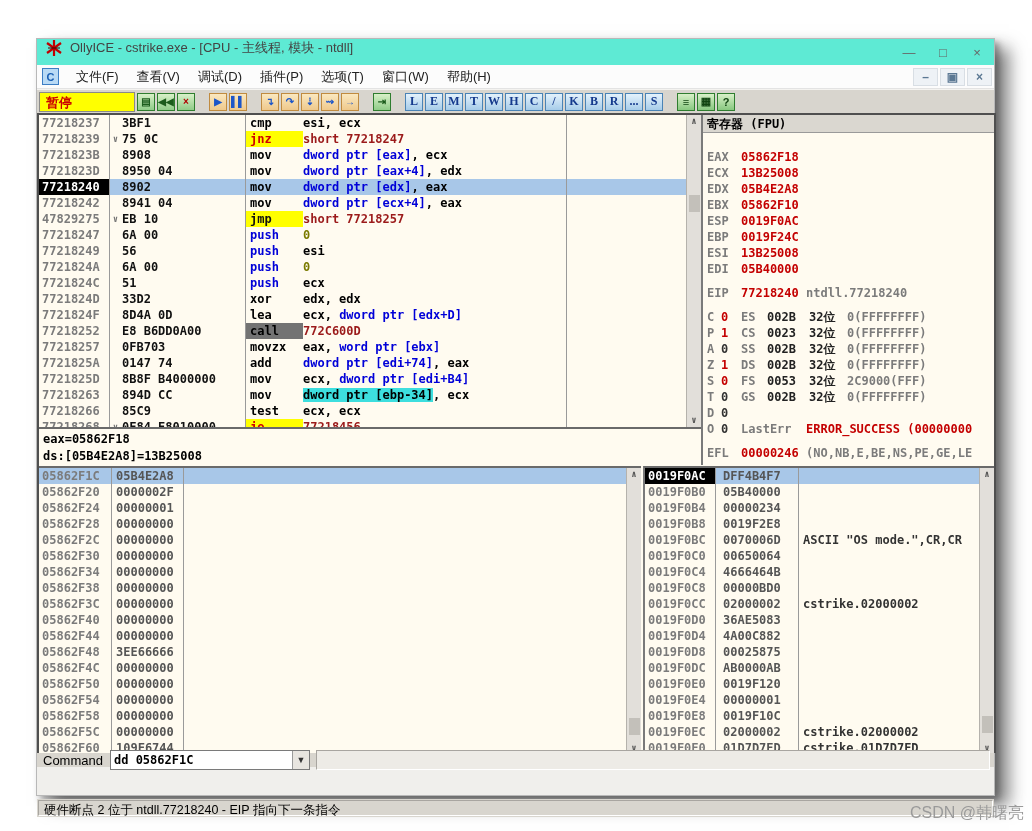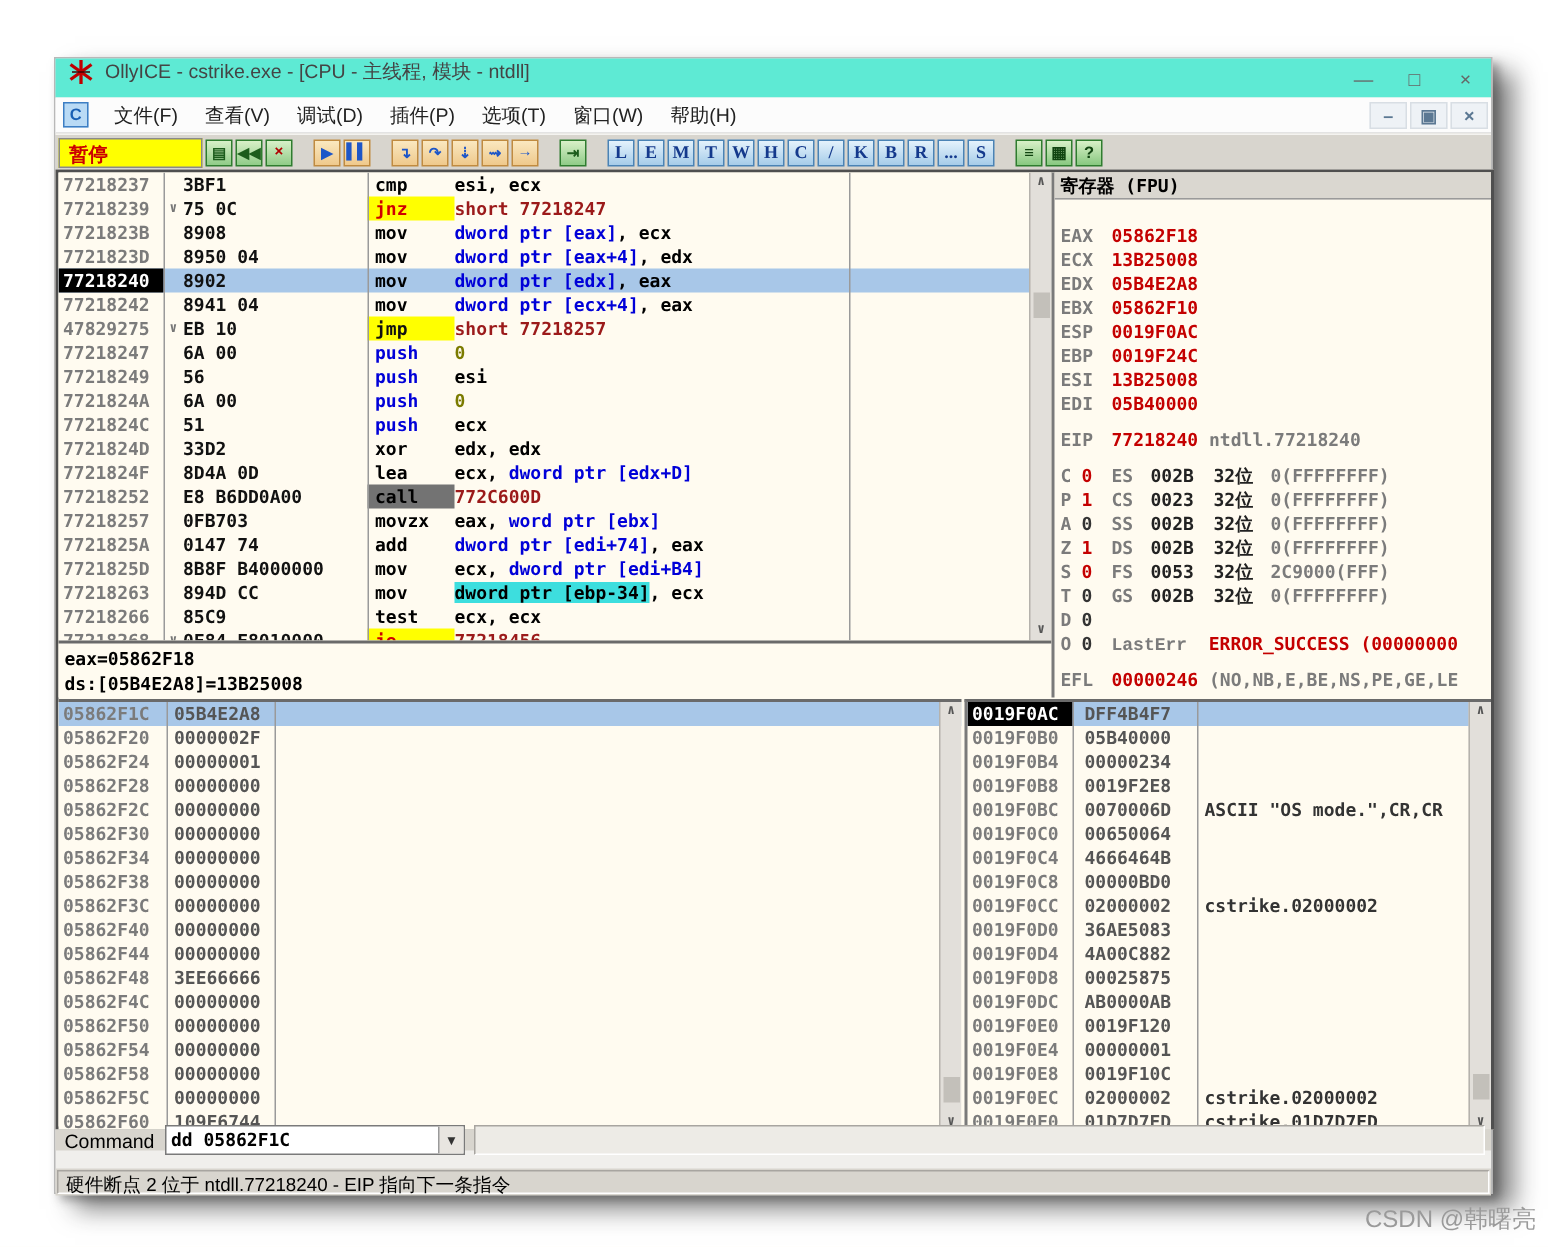--- a/index.html
+++ b/index.html
@@ -83,21 +83,21 @@
   .rname { display:inline-block; width:34px; color:#7b7b7b; }
   .rval { color:#c40000; }
   .rmod { color:#7b7b7b; }
   .fletter { display:inline-block; width:14px; color:#7b7b7b; }
   .fval { display:inline-block; width:20px; color:#333; }
   .fval.chg { color:#c40000; }
   .fseg { display:inline-block; width:26px; color:#7b7b7b; }
   .fsegv { display:inline-block; width:42px; color:#222; }
   .fmode { display:inline-block; width:38px; color:#222; }
   .frange { color:#7b7b7b; }
-  .lasterr-label { color:#7b7b7b;font-family:Liberation Mono, monospace; }
+  .lasterr-label { color:#7b7b7b; }
   .lasterr-val { color:#c40000; }
   .st0 { color:#555; }
 
   #dump { position:absolute; left:0; top:351px; width:602px; height:287px;
     border-top:2px solid #6a6a6a; background:#FFFBF0; overflow:hidden; }
   #stack { position:absolute; left:604px; top:351px; width:351px; height:287px;
     border-top:2px solid #6a6a6a; border-left:2px solid #7a7a7a; background:#FFFBF0; overflow:hidden; }
   .mrow { display:flex; height:16px; line-height:16px; font-size:12px; white-space:pre; }
   .mrow.sel { background:#A8C7E8; }
   .m-addr { width:72px; padding-left:3px; color:#7b7b7b; }
@@ -118,21 +118,21 @@
     display:flex; align-items:center; }
   #cmd-label { font-size:13px; color:#000; padding:0 7px 0 6px; }
   #cmd-combo { width:200px; height:20px; background:#fff; border:1px solid #7a7a7a;
     display:flex; align-items:center; }
   #cmd-value { flex:1; font-size:12px; padding-left:3px; color:#000; }
   #cmd-drop { width:17px; height:18px; background:#e8e5e0; border-left:1px solid #9a9a9a;
     text-align:center; font-size:9px; color:#333; line-height:18px; }
   #cmd-rest { flex:1; height:20px; margin:0 4px 0 6px; background:#edebe6;
     border:1px solid #a8a5a0; border-right-color:#fff; border-bottom-color:#fff; }
 
-  #statusbar { position:absolute; left:0; top:740px; width:100%; height:18px; background:#d8d5ce; }
+  #statusbar { position:absolute; left:0; top:760px; width:100%; height:18px; background:#d8d5ce; }
   #status-inner { position:absolute; left:1px; right:1px; top:1px; bottom:1px;
     border:1px solid #a8a5a0; border-right-color:#fff; border-bottom-color:#fff;
     font-size:12.5px; color:#000; padding:1px 0 0 5px; }
 
   #watermark { position:absolute; right:8px; top:803px; font-size:16px; color:#9a9a9a; }
 </style>
 </head>
 <body>
 
 <div id="win">

